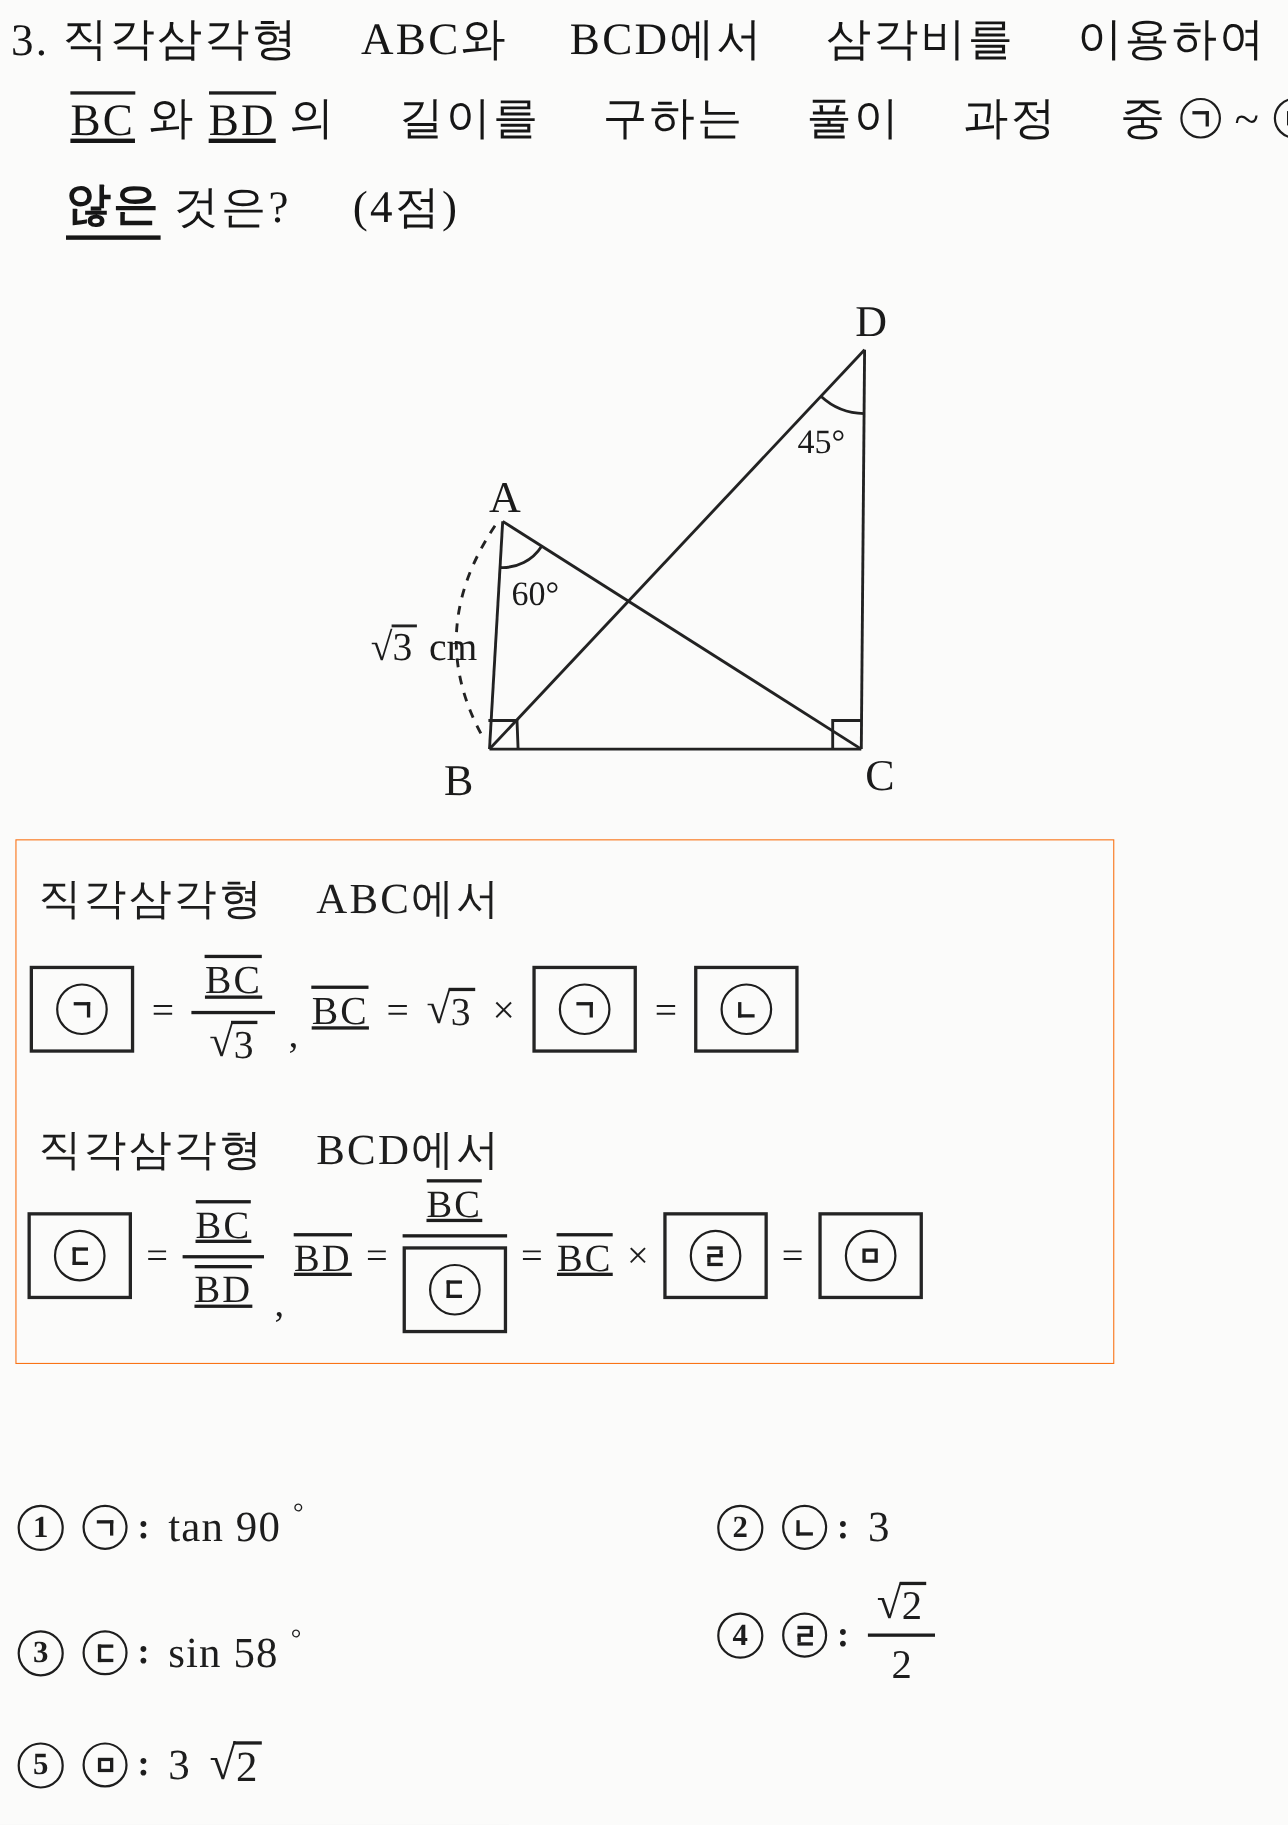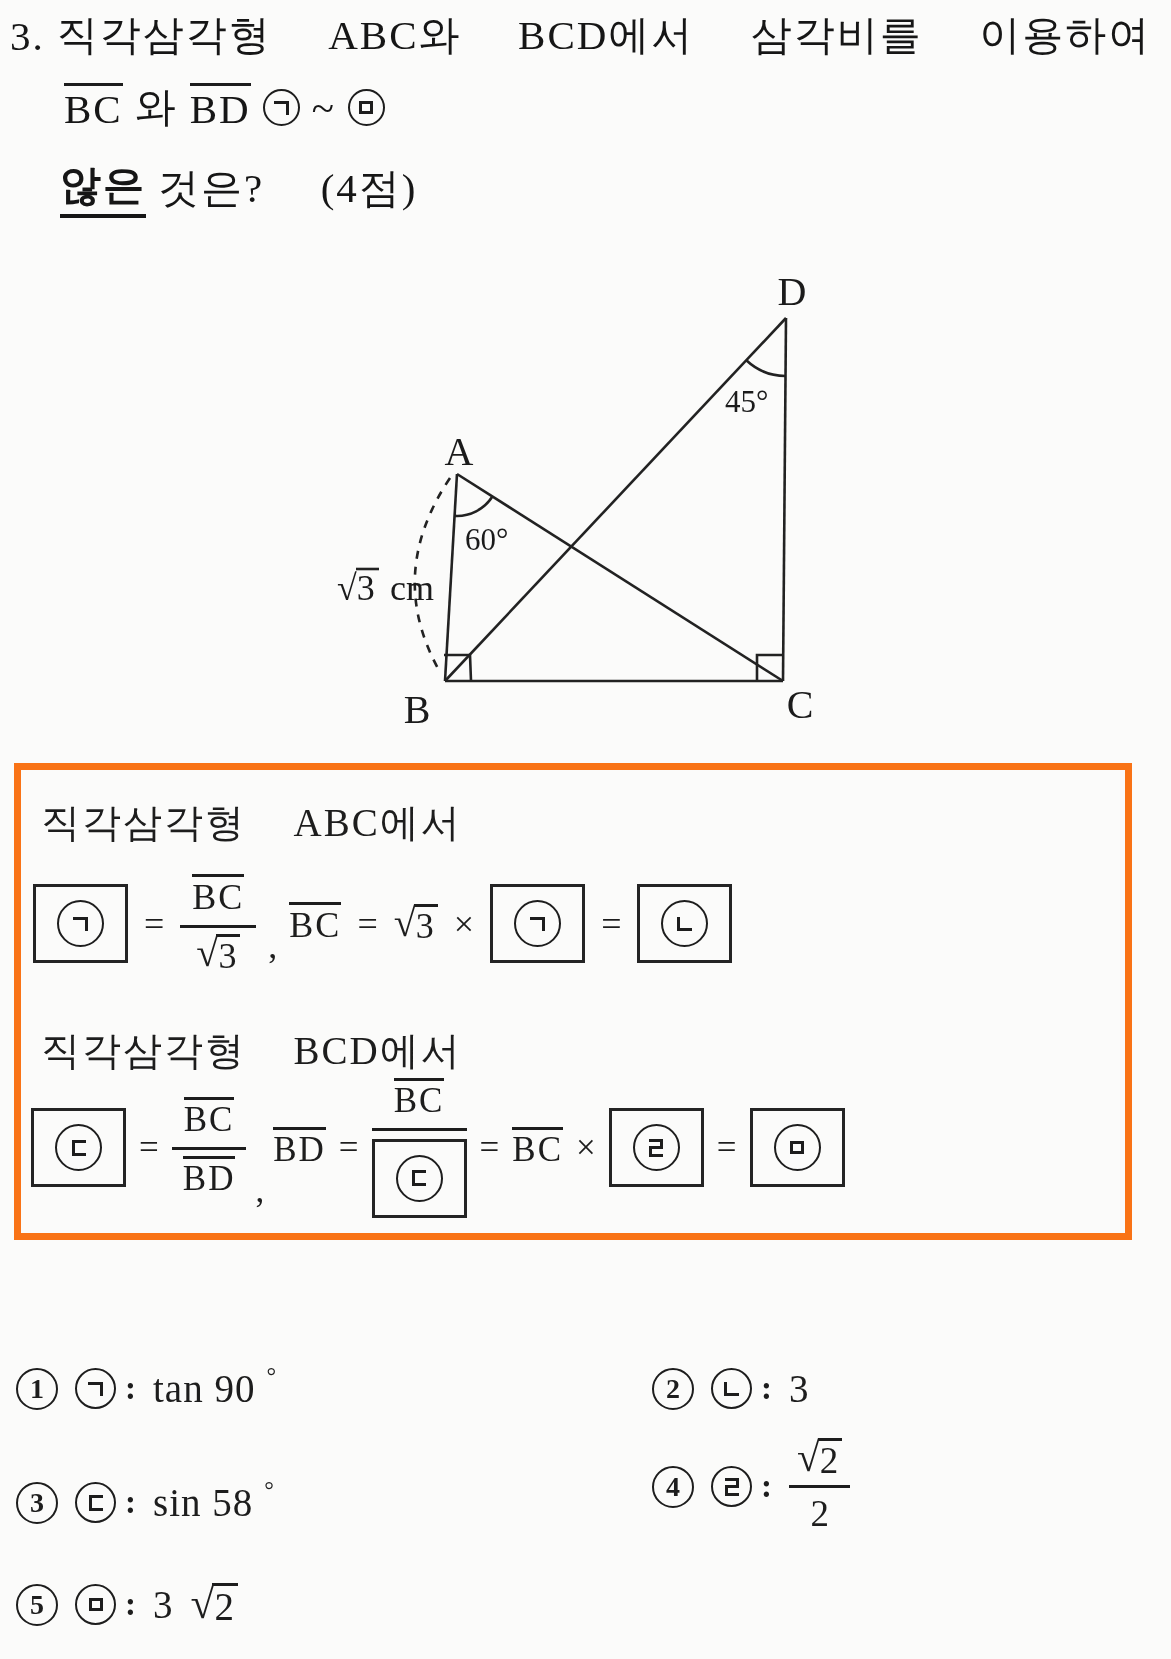--- a/index.html
+++ b/index.html
@@ -11,21 +11,21 @@
   }
   
   .qline {
     position:absolute; display:flex; align-items:center; column-gap:12px;
     font-size:41px; letter-spacing:2px; word-spacing:16px; white-space:pre; color:#161616;
   }
   .qline .seg { white-space:pre; }
   .l1 { left:10px; top:8px; }
   .l2 { left:64px; top:80px; }
   .l3 { left:60px; top:158px; }
-  .ovl { display:inline-block; border-top:3px solid #1d1d1d; padding-top:1px; line-height:1.1; letter-spacing:2px; }
+  .ovl { display:inline-block; border-top:3px solid #1d1d1d; padding-top:1px; line-height:1.1; letter-spacing:2px;text-decoration:underline; }
   .unot { font-weight:bold; border-bottom:4px solid #161616; padding-bottom:1px; }
   
   .cmark {
     flex:none; display:inline-flex; align-items:center; justify-content:center;
     border:2.5px solid #1d1d1d; border-radius:50%;
   }
   .cmark.sm { width:37px; height:37px; }
   .cmark.md { width:41px; height:41px; }
   .cmark.lg { width:47px; height:47px; }
   .jamo { display:block; }
@@ -44,22 +44,22 @@
     flex:none; width:42px; height:42px; border:2.5px solid #1d1d1d; border-radius:50%;
     display:inline-flex; align-items:center; justify-content:center;
     font-size:28px; font-weight:bold; letter-spacing:0;
   }
   
   .diagram { position:absolute; left:300px; top:250px; }
   .diagram text { fill:#1b1b1b; font-family:"Liberation Serif","DejaVu Serif",serif; }
   .dstroke { stroke:#222; stroke-width:2.6; fill:none; }
   
   .sol {
-    position:absolute; left:14px; top:763px; width:1118px; height:477px;
-    border:7px solid #f97316; background:transparent;
+    position:absolute; left:14px; top:763px; width:999px; height:477px;
+    border:1px solid #f97316; background:transparent;
   }
   .kline { position:absolute; left:20px; font-size:39px; letter-spacing:2px; word-spacing:12px; white-space:pre; }
   .kabc { top:26px; }
   .kbcd { top:254px; }
   .eq { position:absolute; display:flex; align-items:center; font-size:36px; }
   .eq1 { left:12px; top:104px; column-gap:16px; }
   .eq2 { left:10px; top:308px; column-gap:13px; font-size:35px; }
   .lat { letter-spacing:2px; line-height:1.1; }
   .sym { line-height:1; }
   .comma { align-self:flex-end; margin:0 -4px 10px -4px; }
@@ -92,20 +92,21 @@
 
   <div class="qline l1">
     <span class="seg">3.</span>
     <span class="seg">직각삼각형  ABC와  BCD에서  삼각비를  이용하여</span>
   </div>
 
   <div class="qline l2">
     <span class="ovl">BC</span>
     <span class="seg">와</span>
     <span class="ovl">BD</span>
+    <span class="seg">의  길이를  구하는  풀이  과정  중</span>
     <span class="cmark sm"><span class="jamo jamo-g"></span></span>
     <span class="seg">~</span>
     <span class="cmark sm"><span class="jamo jamo-m"></span></span>
     
   </div>
 
   <div class="qline l3">
     <span class="unot">않은</span>
     <span class="seg">것은?  (4점)</span>
   </div>

